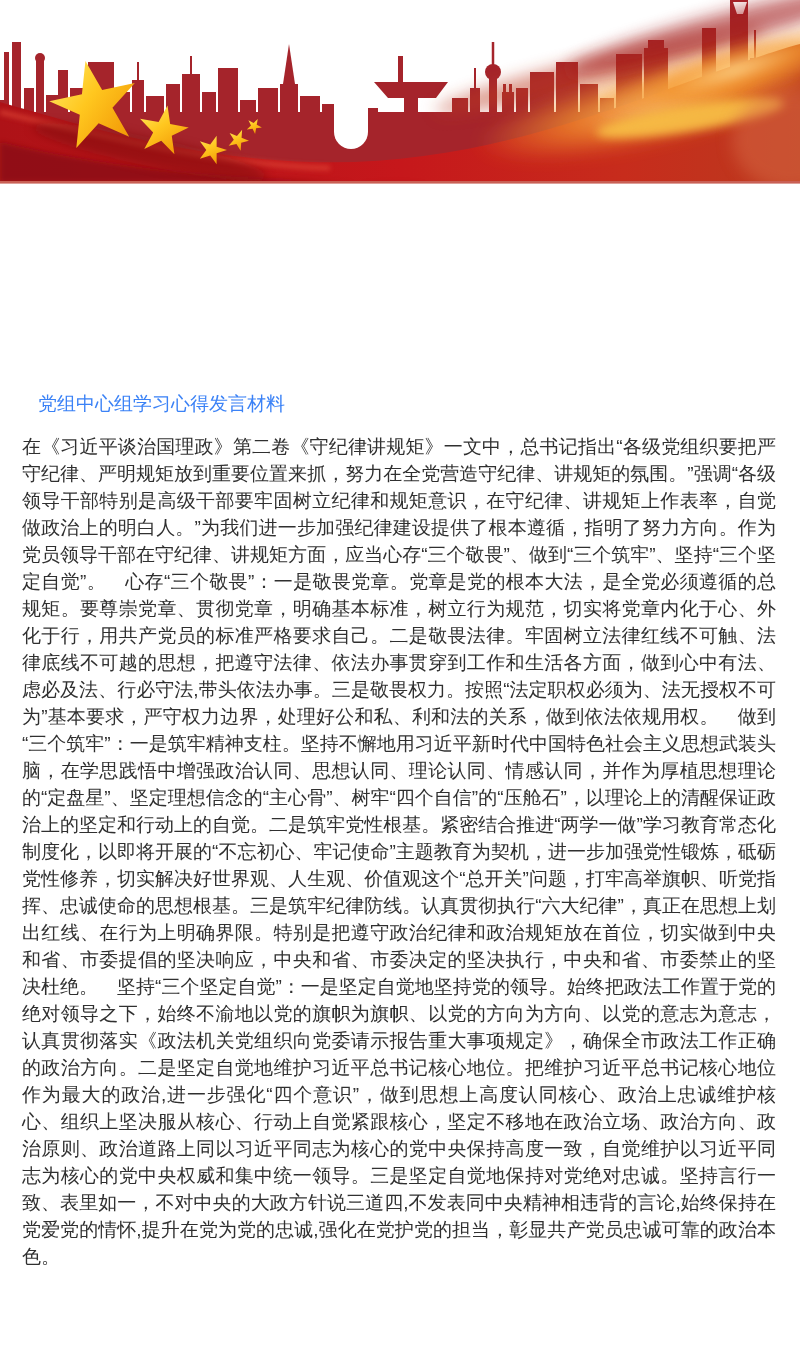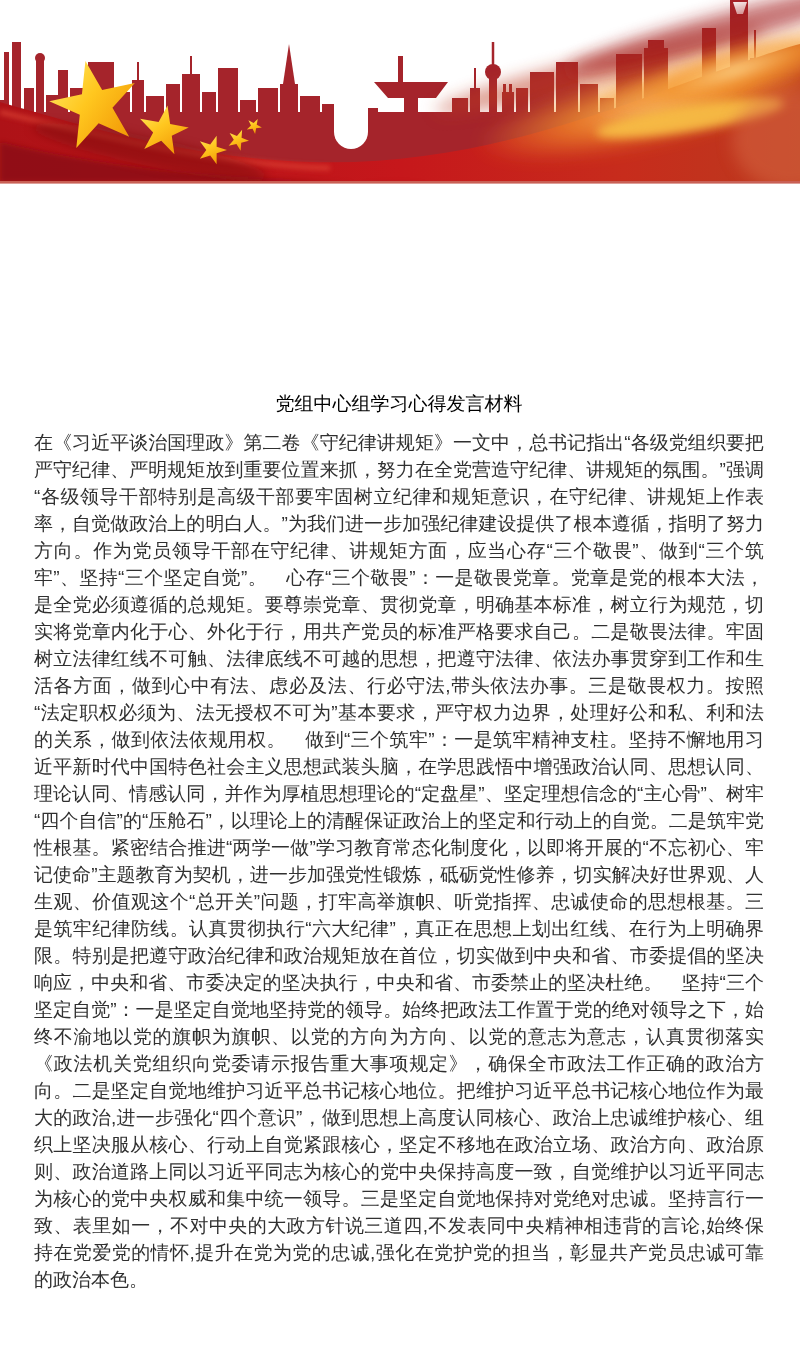--- a/index.html
+++ b/index.html
@@ -3,24 +3,24 @@
 <meta charset="utf-8">
 <style>
   html,body{margin:0;padding:0;}
   body{
     width:800px;height:1362px;background:#ffffff;overflow:hidden;
     font-family:"Liberation Sans","DejaVu Sans",sans-serif;
   }
   .banner{display:block;width:800px;height:186px;}
   .doc{margin:204px 24px 0 22px;color:#303030;}
   .doc-title{
-    margin:0;padding:0;font-size:19px;line-height:27px;font-weight:400;color:#000000;text-align:center;
+    margin:16px;padding:0;font-size:19px;line-height:27px;font-weight:400;color:#3b82f6;
   }
   .doc-body{
-    margin:12px;padding:0;font-size:19px;line-height:27px;text-align:justify;
+    margin:0;padding:0;font-size:19px;line-height:27px;text-align:justify;
     word-break:break-all;color:#303030;
   }
 </style>
 </head>
 <body>
 
 <header>
   <svg class="banner" viewBox="0 0 800 186" xmlns="http://www.w3.org/2000/svg" aria-hidden="true">
     <defs>
       <clipPath id="bannerClip">

